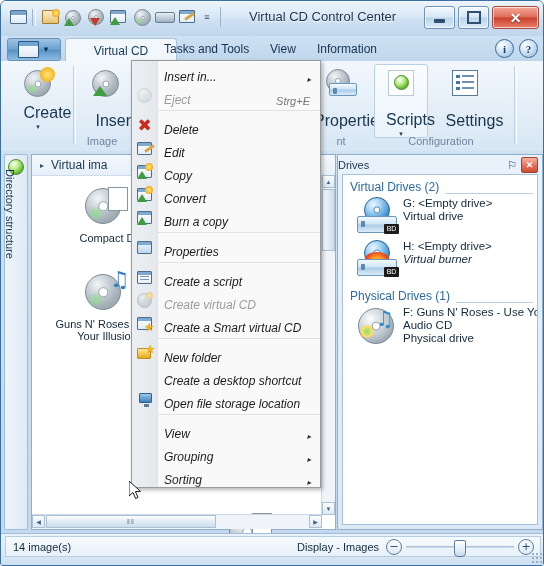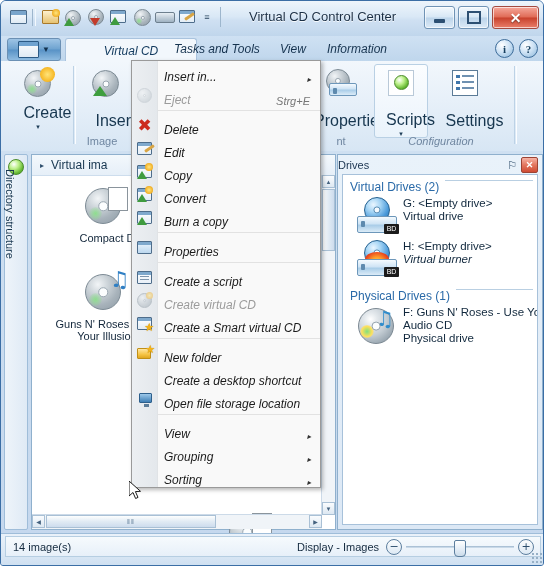--- a/index.html
+++ b/index.html
@@ -77,23 +77,22 @@
     width: 19px; height: 15px; border: 1px solid #2b5a85; border-radius: 1px;
     background: linear-gradient(180deg,#fdfefe 0%,#dfeaf4 100%);
     position: relative;
   }
   .appglyph:before { content:""; position:absolute; left:0; top:0; right:0; height:4px;
                      background: #6fa3d0; }
   .appcaret { font-size: 8px; color: #12314d; }
   .rtab {
     position: absolute; top: 0; height: 25px;
     display: flex; align-items: center; justify-content: center;
-    font-size: 12px; color: #16334f; padding: 0 21px;
+    font-size: 12px; color: #16334f; padding: 0 11px;
     white-space: nowrap;
-    font-style: italic;
   }
   .rtab.active {
     background: #f2f7fc;
     border: 1px solid #a9c3de; border-bottom: none;
     border-radius: 3px 3px 0 0;
     color: #123a5e;
     top: 2px; height: 23px;
   }
   #infoicons { position: absolute; right: 7px; top: 3px; display: flex; gap: 5px; }
   .circicon {
@@ -264,21 +263,21 @@
     width:15px; height:14px; border:1px solid #9c4334; border-radius:2px;
     background: linear-gradient(180deg,#f6b3a5 0%,#e3765f 50%,#cf4b33 100%);
     display:flex; align-items:center; justify-content:center;
     color:#fff; font-size:9px; font-weight:bold;
   }
   #drivesbody {
     position:absolute; left:4px; top:19px; right:4px; bottom:4px;
     background:#ffffff; border:1px solid #a7c1da;
     overflow:hidden;
   }
-  .dsection { margin: 5px 0 0 0; display:flex; align-items:flex-start; padding-left:7px; }
+  .dsection { margin: 5px 0 0 0; display:flex; align-items:flex-end; padding-left:7px; }
   .dsection .dtitle { font-size: 12px; color: #2a6aa8; white-space:nowrap; }
   .dsection .dline { flex:1; height:1px; background:#b9cfe2; margin: 0 4px 0 6px; }
   .drow { display:flex; align-items:flex-start; padding: 3px 0 2px 14px; }
   .drow .dicon { width: 42px; height: 38px; position:relative; flex: 0 0 42px;}
   .drow .dtext { margin-left: 4px; font-size: 11.5px; color:#11283d; line-height: 13px; white-space:nowrap; }
 
   
   .tray {
     position:absolute; left:0; bottom:2px; width:38px; height:15px;
     background: linear-gradient(180deg,#f4fafe 0%,#cfe4f5 45%,#a9cde8 55%,#dcecf8 100%);
@@ -579,21 +578,21 @@
           <span style="position:absolute;left:7px;top:7px;width:4px;height:3px;background:#3f76ab;"></span>
           <span style="position:absolute;left:13px;top:7px;width:12px;height:2px;background:#6f91b1;"></span>
           <span style="position:absolute;left:7px;top:13px;width:4px;height:3px;background:#3f76ab;"></span>
           <span style="position:absolute;left:13px;top:13px;width:12px;height:2px;background:#6f91b1;"></span>
           <span style="position:absolute;left:7px;top:19px;width:4px;height:3px;background:#3f76ab;"></span>
           <span style="position:absolute;left:13px;top:19px;width:12px;height:2px;background:#6f91b1;"></span>
         </span>
         <span class="rlabel">Settings</span>
       </div>
       <div class="rgroup-sep" style="left:143px;"></div>
-      <div class="rgrouplabel" style="left:0;width:140px;font-style:italic;">Configuration</div>
+      <div class="rgrouplabel" style="left:0;width:140px;">Configuration</div>
     </div>
   </div>
 
   <div id="workspace">
 
     <div id="vtab">
       <span class="vdot"></span>
       <span class="vlabel">Directory structure</span>
     </div>
 

